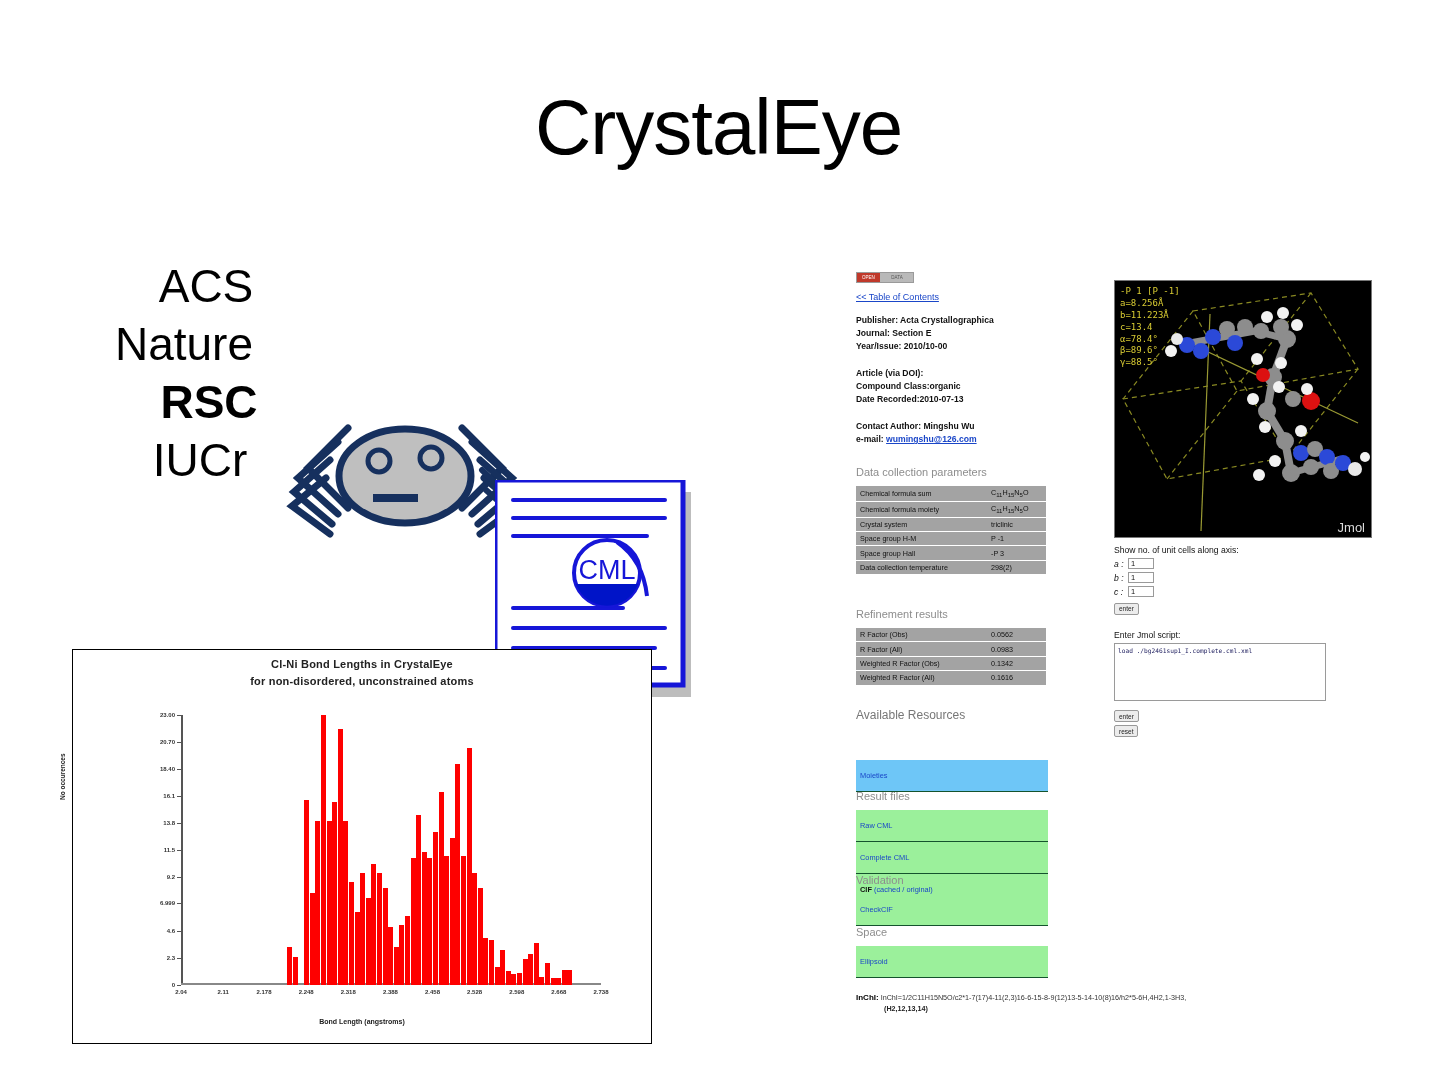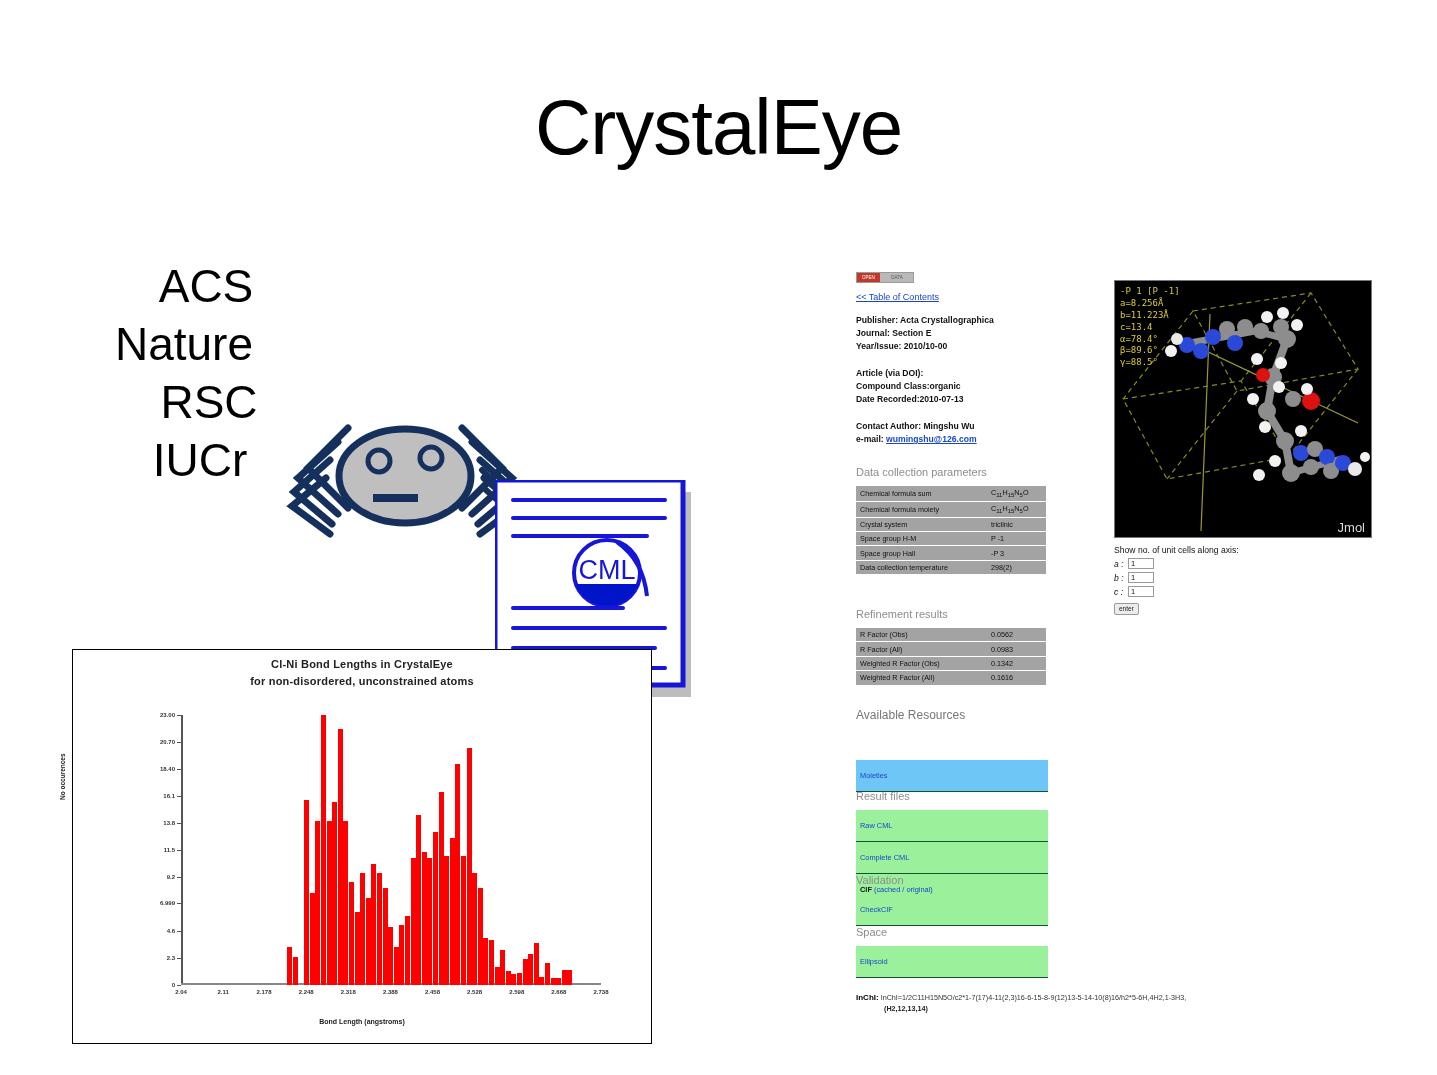--- a/index.html
+++ b/index.html
@@ -8,21 +8,21 @@
 
   
   #slide-title{position:absolute;left:0;top:82px;width:1437px;text-align:center;
     font-size:78px;font-weight:400;letter-spacing:-1px;color:#000;}
 
   
   #publisher-list{position:absolute;left:60px;top:258px;width:290px;text-align:center;}
   #publisher-list .pub{font-size:46px;line-height:1.26;color:#000;}
   #publisher-list .pub.i0{text-indent:2px;}
   #publisher-list .pub.i1{text-indent:-42px;}
-  #publisher-list .pub.i2{text-indent:8px;}
+  #publisher-list .pub.i2{text-indent:8px;font-weight:bold;}
   #publisher-list .pub.i3{text-indent:-10px;}
 
   
   #spider{position:absolute;left:286px;top:416px;width:300px;height:160px;}
 
   
   #cml-doc{position:absolute;left:495px;top:480px;width:205px;height:225px;}
 
   
   #histogram-panel{position:absolute;left:72px;top:649px;width:580px;height:395px;
@@ -476,14 +476,22 @@
       <span class="ax">b :</span>
       <input value="1" style="">
     </div>
     <div class="axis-row">
       <span class="ax">c :</span>
       <input value="1" style="">
     </div>
     <button class="minibtn">enter</button>
   </div>
 
+  <div id="script-area">
+    <div id="script-label">Enter Jmol script:</div>
+    <textarea id="script-box" style="">load ./bg2461sup1_I.complete.cml.xml</textarea>
+    <div id="script-buttons">
+      <button class="minibtn">enter</button>
+      <button class="minibtn">reset</button>
+    </div>
+  </div>
 
 </div>
 
 </body></html>

